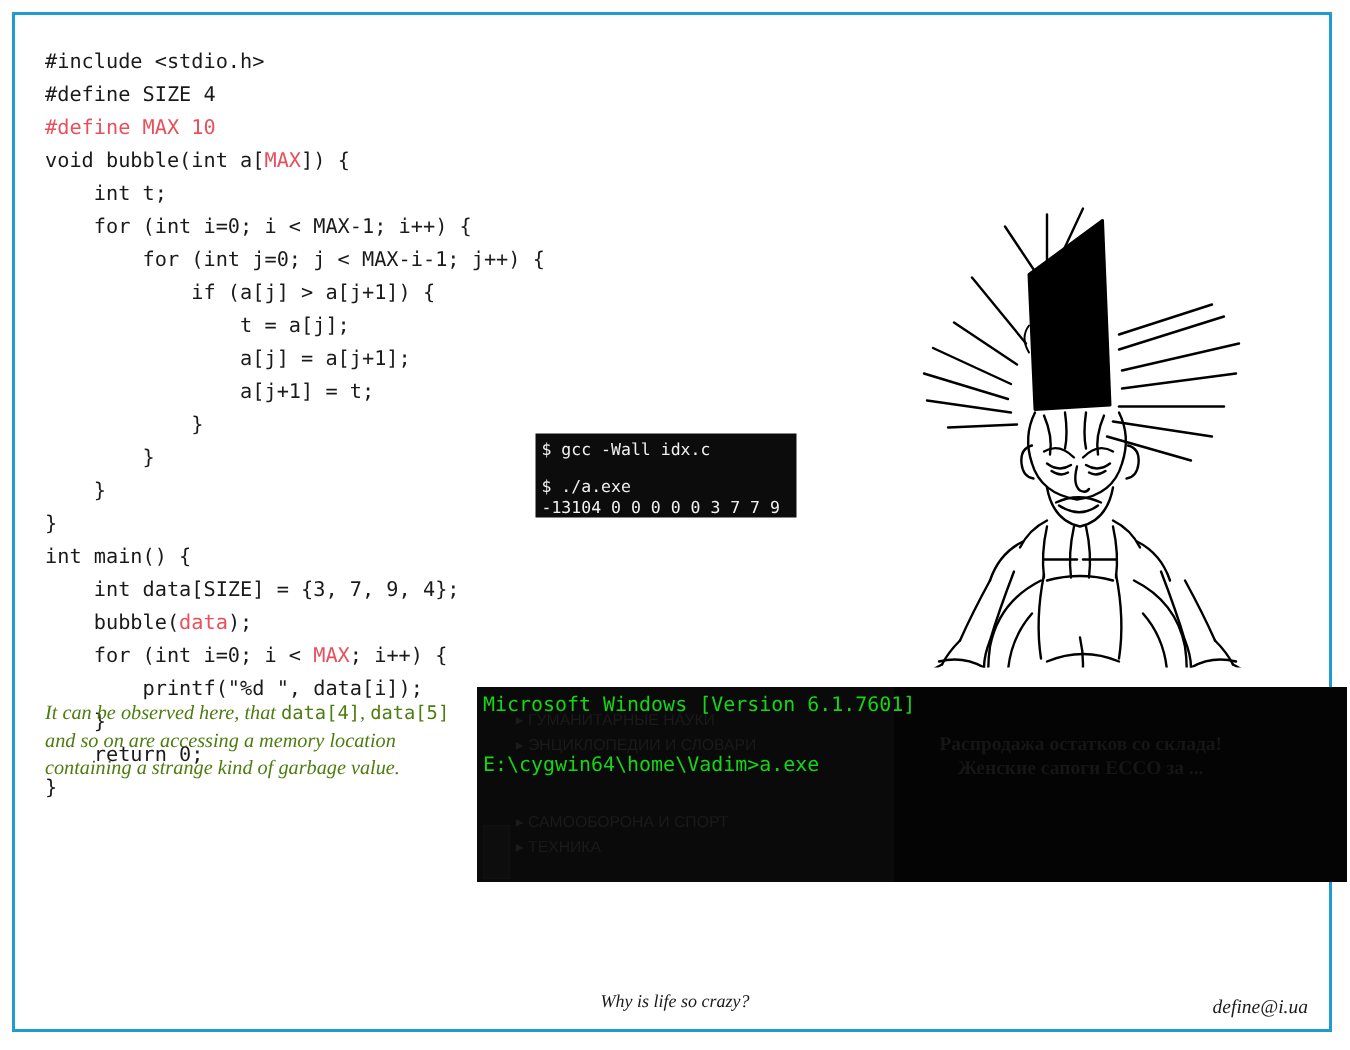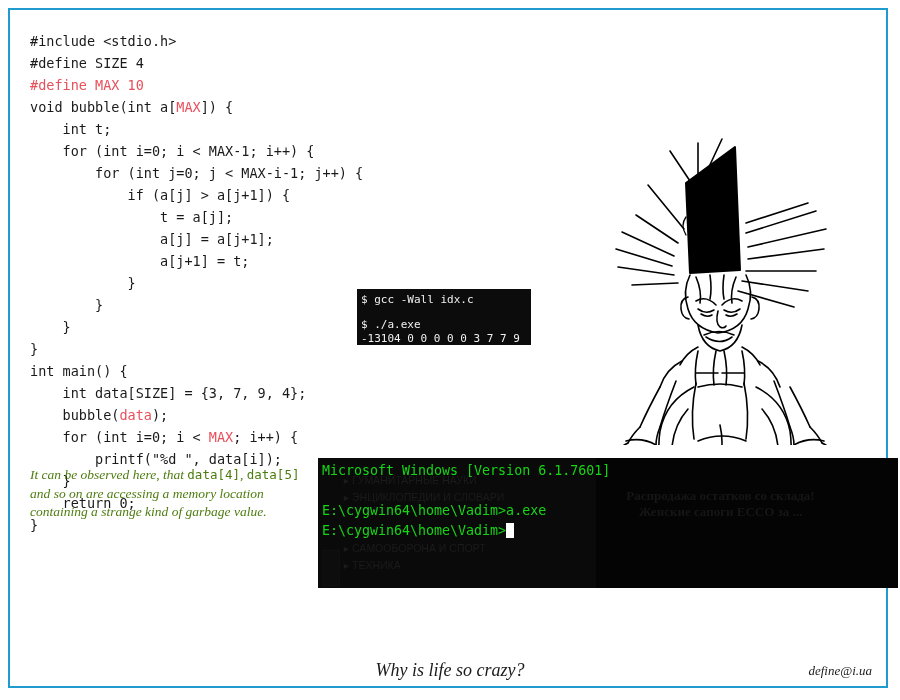--- a/index.html
+++ b/index.html
@@ -175,21 +175,21 @@
 
   
   #caption {
     position: absolute;
     left: 0;
     top: 660px;
     width: 900px;
     text-align: center;
     font-family: "Liberation Serif", serif;
     font-style: italic;
-    font-size: 18px;
+    font-size: 12px;
     color: #1a1a1a;
   }
   #signature {
     position: absolute;
     right: 28px;
     top: 663px;
     font-family: "Liberation Serif", serif;
     font-style: italic;
     font-size: 13px;
     color: #1a1a1a;
@@ -211,21 +211,21 @@
       <div class="ghost-panel"></div>
       <div class="ghost-list">  ▸ ГУМАНИТАРНЫЕ НАУКИ
   ▸ ЭНЦИКЛОПЕДИИ И СЛОВАРИ
 
 
   ▸ САМООБОРОНА И СПОРТ
   ▸ ТЕХНИКА</div>
       <div class="ghost-ad">Распродажа остатков со склада! Женские сапоги ECCO за ...</div>
       <div class="ghost-scroll"></div>
     </div>
-    <div id="console-text"><div>Microsoft Windows [Version 6.1.7601]</div><div>&nbsp;</div><div>E:\cygwin64\home\Vadim&gt;a.exe</div><div><span>E:\cygwin64\home\Vadim&gt;</span><span class="cursor"></span></div></div>
+    <div id="console-text"><div>Microsoft Windows [Version 6.1.7601]</div><div>&nbsp;</div><div>E:\cygwin64\home\Vadim&gt;a.exe</div></div>
   </div>
 
   <div id="annotation"><span>It can be observed here, that </span><span class="mono">data[4]</span><span>, </span><span class="mono">data[5]</span><span> and so on are accessing a memory location containing a strange kind of garbage value.</span></div>
 
   <div id="illustration">
     <svg width="310" height="320" viewBox="0 0 310 320" xmlns="http://www.w3.org/2000/svg">
       <g stroke="#000" stroke-width="1.6" fill="none" stroke-linecap="round" stroke-linejoin="round">
 
         <path d="M66 90 L108 118"></path>
         <path d="M52 107 L104 131"></path>

